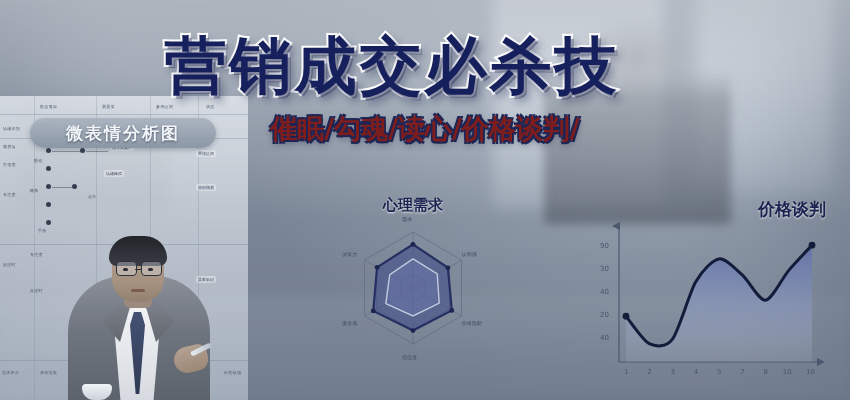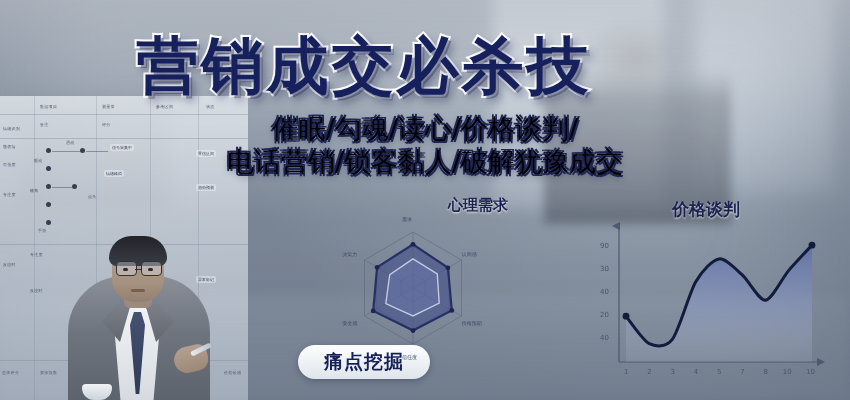--- a/index.html
+++ b/index.html
@@ -145,38 +145,39 @@
   }
   .pr-cup{
     position:absolute;left:20px;bottom:0px;width:30px;height:16px;
     background:linear-gradient(180deg,#f0f3f6,#ccd3da);border-radius:4px 4px 12px 12px;
   }
 
   
   #headline-block{
     position:absolute;left:0;top:34px;width:728px;text-align:center;
     pointer-events:none;
+    padding-left:28px;
   }
   #main-title{
     font-size:62px;line-height:1.02;font-weight:bold;
     color:#16205c;
     letter-spacing:3px;
     -webkit-text-stroke:4px #ffffff;
     paint-order:stroke fill;
     text-shadow:
        3px 3px 0 rgba(20,28,72,.35),
        5px 6px 9px rgba(28,38,80,.45);
     font-family:"DejaVu Sans","Liberation Sans",sans-serif;
   }
   #subtitle-block{
     position:absolute;left:0;top:112px;width:850px;text-align:center;
   }
   .subtitle-line{
-    font-size:27px;font-weight:normal;line-height:1.24;
-    color:#000000;letter-spacing:0px;
+    font-size:27px;font-weight:bold;line-height:1.24;
+    color:#7f1d1d;letter-spacing:0px;
     text-shadow:
       -1.6px -1.6px 0 #1d2554, 1.6px -1.6px 0 #1d2554,
       -1.6px  1.6px 0 #1d2554, 1.6px  1.6px 0 #1d2554,
       0 3px 6px rgba(20,28,64,.55);
     font-family:"DejaVu Sans","Liberation Sans",sans-serif;
   }
 
   
   .pill{
     position:absolute;display:flex;align-items:center;justify-content:center;
@@ -199,34 +200,34 @@
   #pill-value{
     left:447px;top:345px;width:126px;height:34px;
     background:linear-gradient(180deg,#fdfefe,#dfe5ec);
     color:#17205a;font-size:19px;letter-spacing:1px;
     box-shadow:0 2px 6px rgba(30,40,66,.35);
   }
 
   
   #radar-chart{position:absolute;left:318px;top:196px;width:190px;height:164px;}
   #radar-title{
-    position:absolute;left:0;top:0;width:190px;text-align:right;
+    position:absolute;left:0;top:0;width:190px;text-align:center;
     font-size:15px;font-weight:bold;color:#1b2250;
     font-family:"DejaVu Sans","Liberation Sans",sans-serif;
     text-shadow:0 1px 2px rgba(255,255,255,.8);
   }
   .radar-axis-label{
     position:absolute;font-size:5px;color:#3c4a63;white-space:nowrap;
     filter:blur(.35px);font-family:"DejaVu Sans",sans-serif;
   }
 
   
   #line-chart{position:absolute;left:586px;top:196px;width:240px;height:186px;}
   #line-title{
-    position:absolute;left:0;top:2px;width:240px;text-align:center;
+    position:absolute;left:0;top:2px;width:240px;text-align:right;
     font-size:17px;font-weight:bold;color:#1b2250;
     font-family:"DejaVu Sans","Liberation Sans",sans-serif;
     text-shadow:0 1px 2px rgba(255,255,255,.75);
   }
   .lc-tick{
     position:absolute;font-size:7px;color:#48556c;
     font-family:"DejaVu Sans",sans-serif;
   }
 </style>
 </head>
@@ -323,24 +324,23 @@
     <div class="pr-hand"></div>
     <div class="pr-pen"></div>
     <div class="pr-cup"></div>
   </div>
 
   <div id="headline-block">
     <div id="main-title">营销成交必杀技</div>
   </div>
   <div id="subtitle-block">
     <div class="subtitle-line">催眠/勾魂/读心/价格谈判/</div>
-    <div class="subtitle-line">电话营销/锁客黏人/破解犹豫成交</div>
-  </div>
-
-  <div class="pill" id="pill-pain">痛点挖掘</div>
+  </div>
+
+  <div class="pill" id="pill-micro">微表情分析图</div>
 
   <div id="radar-chart">
     <div id="radar-title">心理需求</div>
     <svg id="radar-svg" width="190" height="164" viewBox="0 0 190 164">
       <g id="radar-grid" stroke="rgba(74,88,110,.5)" fill="none" stroke-width="0.8">
           <polygon points="95.00,36.00 143.50,64.00 143.50,120.00 95.00,148.00 46.50,120.00 46.50,64.00"></polygon>
           <polygon points="95.00,50.00 131.37,71.00 131.37,113.00 95.00,134.00 58.63,113.00 58.63,71.00"></polygon>
           <polygon points="95.00,64.00 119.25,78.00 119.25,106.00 95.00,120.00 70.75,106.00 70.75,78.00"></polygon>
           <polygon points="95.00,78.00 107.12,85.00 107.12,99.00 95.00,106.00 82.88,99.00 82.88,85.00"></polygon>
         </g>

